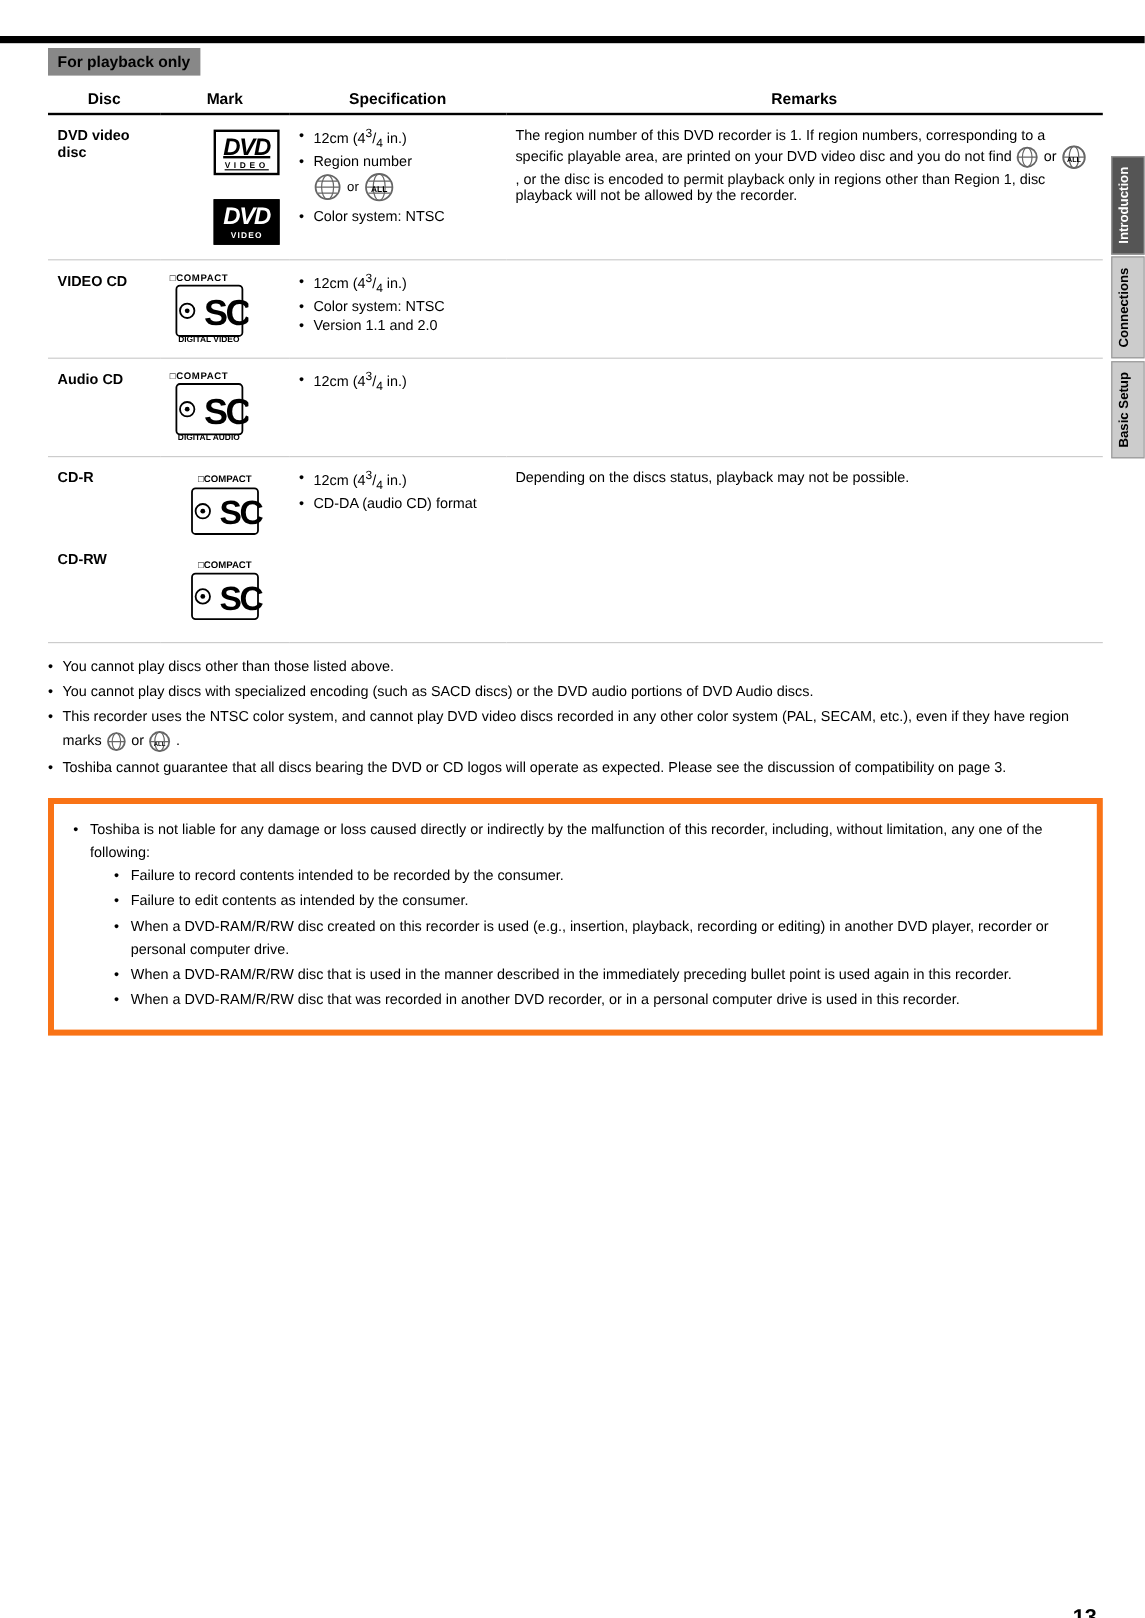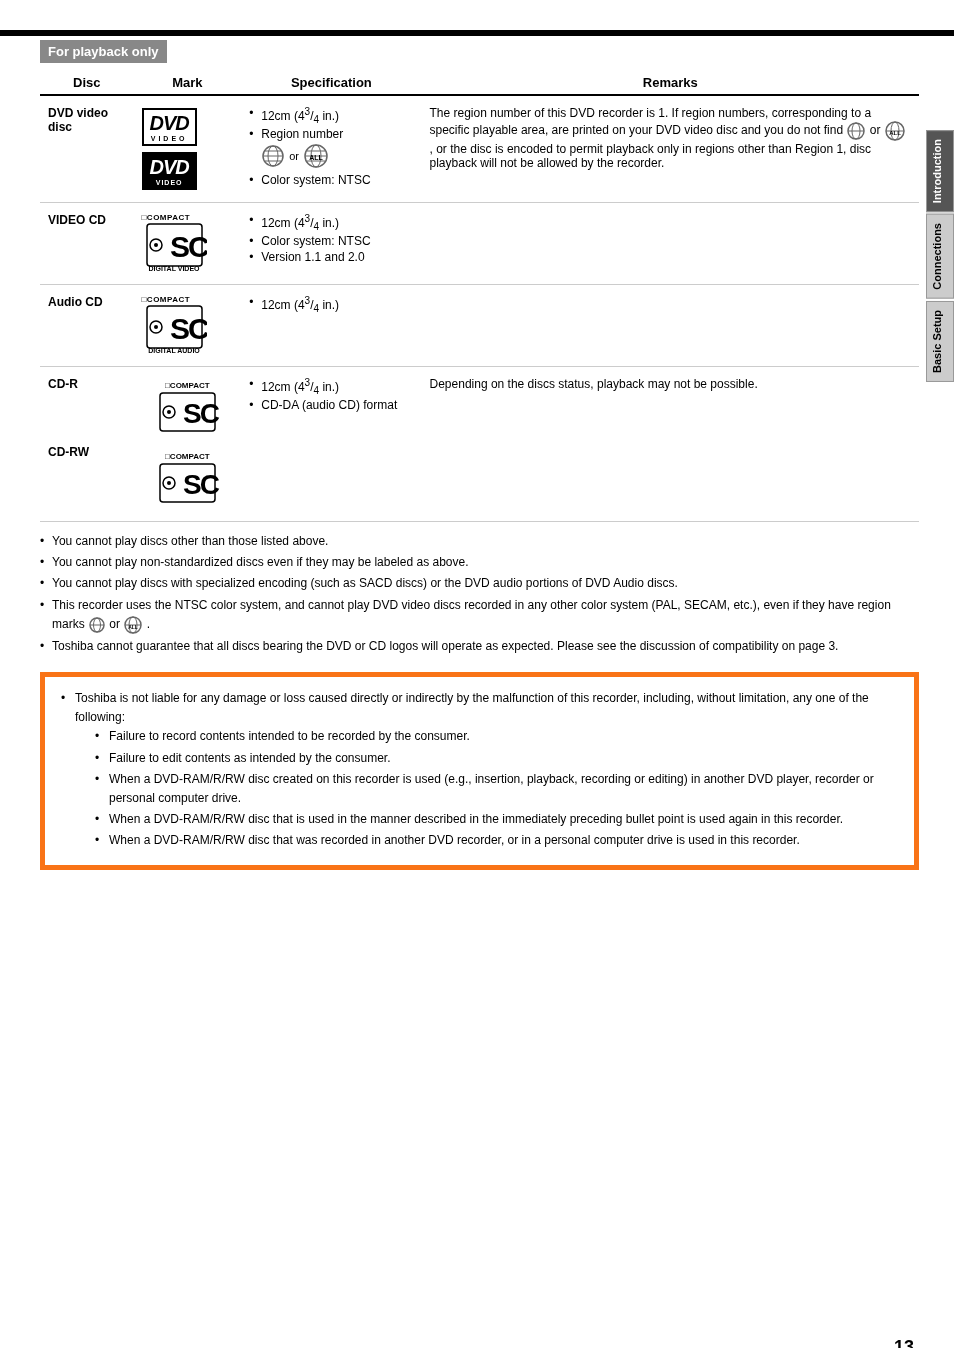--- a/index.html
+++ b/index.html
@@ -64,21 +64,21 @@
     .main-content {
       margin-left: 40px;
       margin-right: 35px;
       margin-top: 30px;
       padding-top: 10px;
     }
 
     
     .section-header {
       background: #888;
-      color: #ffffff;
+      color: #000000;
       font-weight: bold;
       font-size: 13px;
       padding: 4px 8px;
       display: inline-block;
       margin-bottom: 8px;
     }
 
     
     .disc-table {
       width: 100%;
@@ -119,22 +119,23 @@
     }
 
     .disc-remark {
       font-size: 12px;
     }
 
     
     .dvd-logo-container {
       display: flex;
       flex-direction: column;
-      align-items: flex-start;
-      gap: 2px;
+      align-items: flex-end;
+      gap: 16px;
+      text-decoration: underline;
     }
 
     .dvd-logo-box {
       border: 2px solid #000;
       padding: 2px 6px;
       display: inline-block;
       text-align: center;
       margin: 2px 0;
     }
 
@@ -430,21 +431,20 @@
           </td>
           <td class="disc-remark">Depending on the discs status, playback may not be possible.</td>
         </tr>
       </tbody>
     </table>
 
     
     <div class="notes-section">
       <ul>
         <li>You cannot play discs other than those listed above.</li>
-        <li>You cannot play non-standardized discs even if they may be labeled as above.</li>
         <li>You cannot play discs with specialized encoding (such as SACD discs) or the DVD audio portions of DVD Audio discs.</li>
         <li>This recorder uses the NTSC color system, and cannot play DVD video discs recorded in any other color system (PAL, SECAM, etc.), even if they have region marks
           <svg width="18" height="18" viewBox="0 0 18 18" style="vertical-align:middle;">
             <circle cx="9" cy="9" r="7" fill="none" stroke="#666" stroke-width="1.5"></circle>
             <ellipse cx="9" cy="9" rx="3.5" ry="7" fill="none" stroke="#666" stroke-width="1"></ellipse>
             <line x1="2" y1="9" x2="16" y2="9" stroke="#666" stroke-width="1"></line>
           </svg>
           or
           <svg width="20" height="20" viewBox="0 0 20 20" style="vertical-align:middle;">
             <circle cx="10" cy="10" r="8" fill="none" stroke="#666" stroke-width="1.5"></circle>

